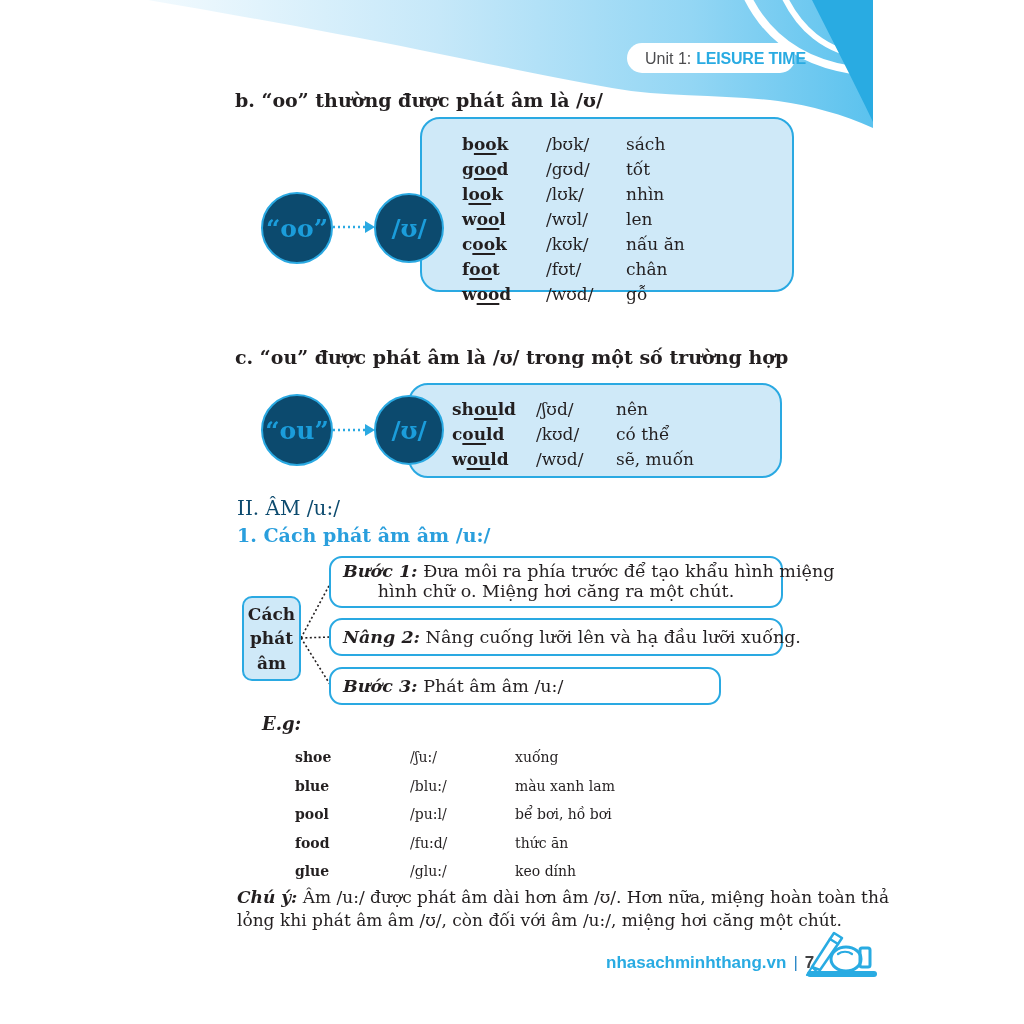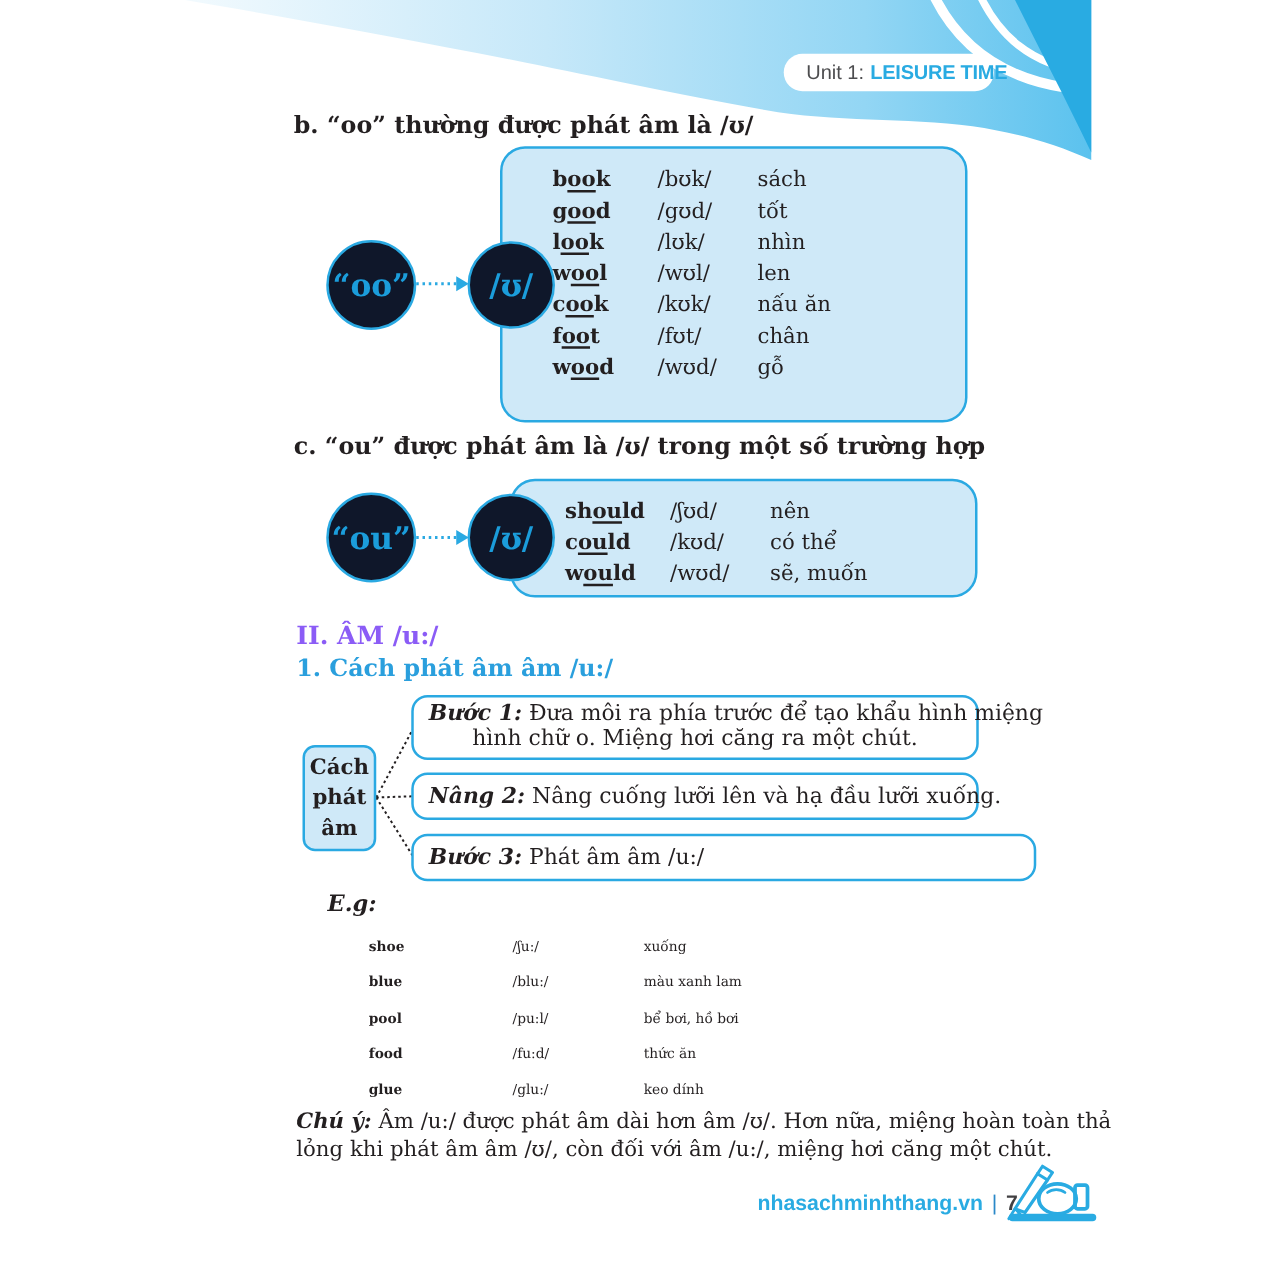--- a/index.html
+++ b/index.html
@@ -3,51 +3,51 @@
 <meta charset="utf-8">
 <style>
   html,body{margin:0;padding:0;background:#fff;}
   .page{position:relative;width:1024px;height:1024px;background:#fff;overflow:hidden;
         font-family:"DejaVu Serif", serif;color:#231f20;}
   .abs{position:absolute;}
   .nowrap{white-space:nowrap;}
 
   
   .heading{font-weight:bold;font-size:19px;line-height:26px;white-space:nowrap;}
-  .heading-roman{font-weight:bold;font-size:20px;color:#8b5cf6;white-space:nowrap;}
+  .heading-roman{font-weight:normal;font-size:20px;color:#0c4a6e;white-space:nowrap;}
   .heading-num{font-weight:bold;font-size:19px;color:#2a9fdd;white-space:nowrap;}
 
   
   .bluebox{position:absolute;background:#cfe9f8;border:2.5px solid #2aa9e2;border-radius:20px;
            box-sizing:border-box;z-index:1;}
   .wrow{display:flex;align-items:center;height:25px;font-size:17px;}
   .col-word{width:84px;font-weight:bold;}
   .col-phon{width:80px;}
   .uv{text-decoration:underline;text-decoration-thickness:1.5px;text-underline-offset:3px;}
 
   
-  .circle{position:absolute;background:#0f172a;border:2.5px solid #2aa9e2;border-radius:50%;
+  .circle{position:absolute;background:#0c4a6e;border:2.5px solid #2aa9e2;border-radius:50%;
           display:flex;align-items:center;justify-content:center;color:#1b9ddb;
           font-weight:bold;z-index:3;box-sizing:border-box;}
   .circle-grapheme{font-size:25px;}
   .circle-phoneme{font-size:25px;}
 
   
   .methodbox{position:absolute;background:#cfe9f8;border:2.5px solid #2aa9e2;border-radius:10px;
              box-sizing:border-box;font-weight:bold;font-size:17px;line-height:1.45;
              text-align:center;display:flex;align-items:center;justify-content:center;z-index:2;}
   .stepbox{position:absolute;background:#fff;border:2px solid #2aa9e2;border-radius:13px;
            box-sizing:border-box;font-size:17.5px;padding:3px 12px;z-index:2;}
   .stepbox .line1{white-space:nowrap;}
   .stepbox .line2{text-align:center;white-space:nowrap;}
   .step-single{display:flex;align-items:center;}
   .bold{font-weight:bold;font-style:italic;}
 
   
-  .egrow{display:flex;align-items:center;height:28.5px;font-size:11px;}
+  .egrow{display:flex;align-items:center;height:28.5px;font-size:14px;}
   .eg-word{width:115px;font-weight:bold;}
   .eg-phon{width:105px;}
 
   
   .note{font-size:17px;line-height:23px;}
   .note .line2{text-align:center;}
 
   
   .footer{font-family:"Liberation Sans", sans-serif;font-size:17px;font-weight:600;
           display:flex;align-items:center;gap:7px;}
@@ -82,21 +82,21 @@
     <rect x="627" y="43" width="168" height="30" rx="15" fill="#ffffff"></rect>
   </svg>
 
   <div class="abs tabtext" style="left:645;top:50px;left:645px;z-index:1">
     <span class="unit-label">Unit 1:</span>
     <span class="unit-title">LEISURE TIME</span>
   </div>
 
   <div class="abs heading" style="left:235px;top:87px">b. “oo” thường được phát âm là /ʊ/</div>
 
-  <div class="bluebox" style="left:400px;top:117px;width:374px;height:221px;padding:12px 0 0 40px">
+  <div class="bluebox" style="left:420px;top:117px;width:374px;height:175px;padding:12px 0 0 40px">
 
       <div class="wrow">
         <span class="col-word"><span>b</span><span class="uv">oo</span><span>k</span></span>
         <span class="col-phon">/bʊk/</span>
         <span class="col-meaning"><span>sách</span><i></i></span>
       </div>
 
       <div class="wrow">
         <span class="col-word"><span>g</span><span class="uv">oo</span><span>d</span></span>
         <span class="col-phon">/gʊd/</span>
@@ -193,21 +193,21 @@
     <line x1="2" y1="70" x2="32" y2="118" stroke="#231f20" stroke-width="1.6" stroke-dasharray="2 2.4"></line>
   </svg>
 
   <div class="stepbox" style="left:329px;top:556px;width:454px;height:52px">
     <div class="line1"><span class="bold">Bước 1:</span> <span>Đưa môi ra phía trước để tạo khẩu hình miệng</span></div>
     <div class="line2">hình chữ o. Miệng hơi căng ra một chút.</div>
   </div>
   <div class="stepbox step-single" style="left:329px;top:618px;width:454px;height:38px">
     <div class="line1"><span class="bold">Nâng 2:</span> <span>Nâng cuống lưỡi lên và hạ đầu lưỡi xuống.</span></div>
   </div>
-  <div class="stepbox step-single" style="left:329px;top:667px;width:500px;height:38px">
+  <div class="stepbox step-single" style="left:329px;top:667px;width:392px;height:38px">
     <div class="line1"><span class="bold">Bước 3:</span> <span>Phát âm âm /u:/</span></div>
   </div>
 
   <div class="abs bold" style="left:262px;top:713px;font-size:18px">E.g:</div>
 
   <div class="abs" style="left:295px;top:743px;width:440px">
 
       <div class="egrow">
         <span class="eg-word">shoe</span>
         <span class="eg-phon">/ʃu:/</span>

